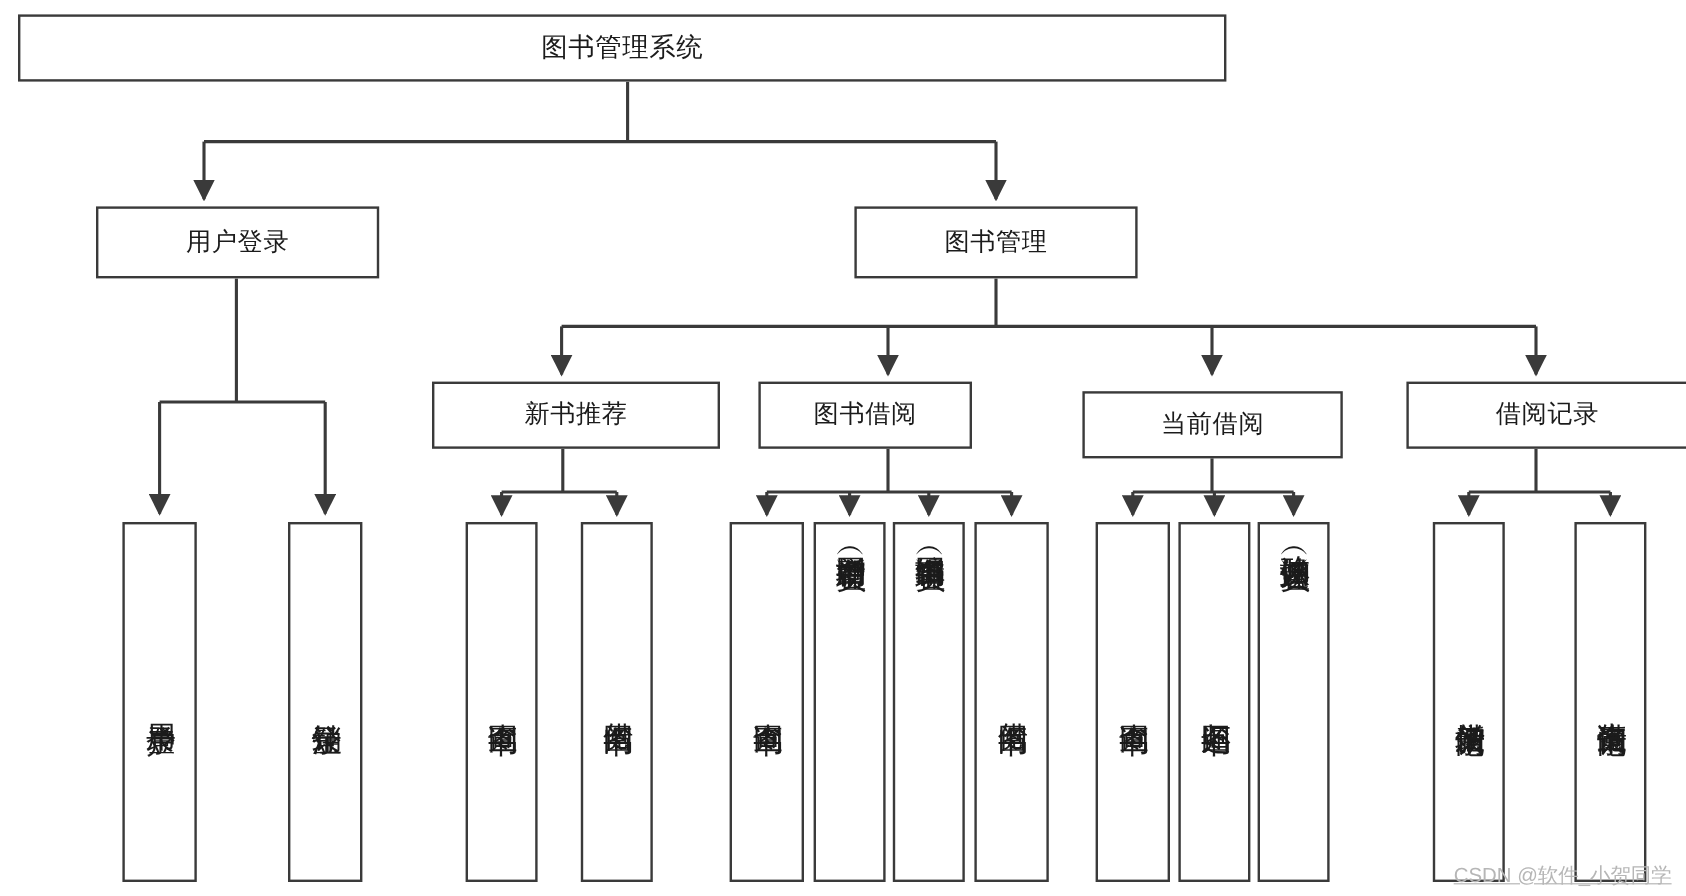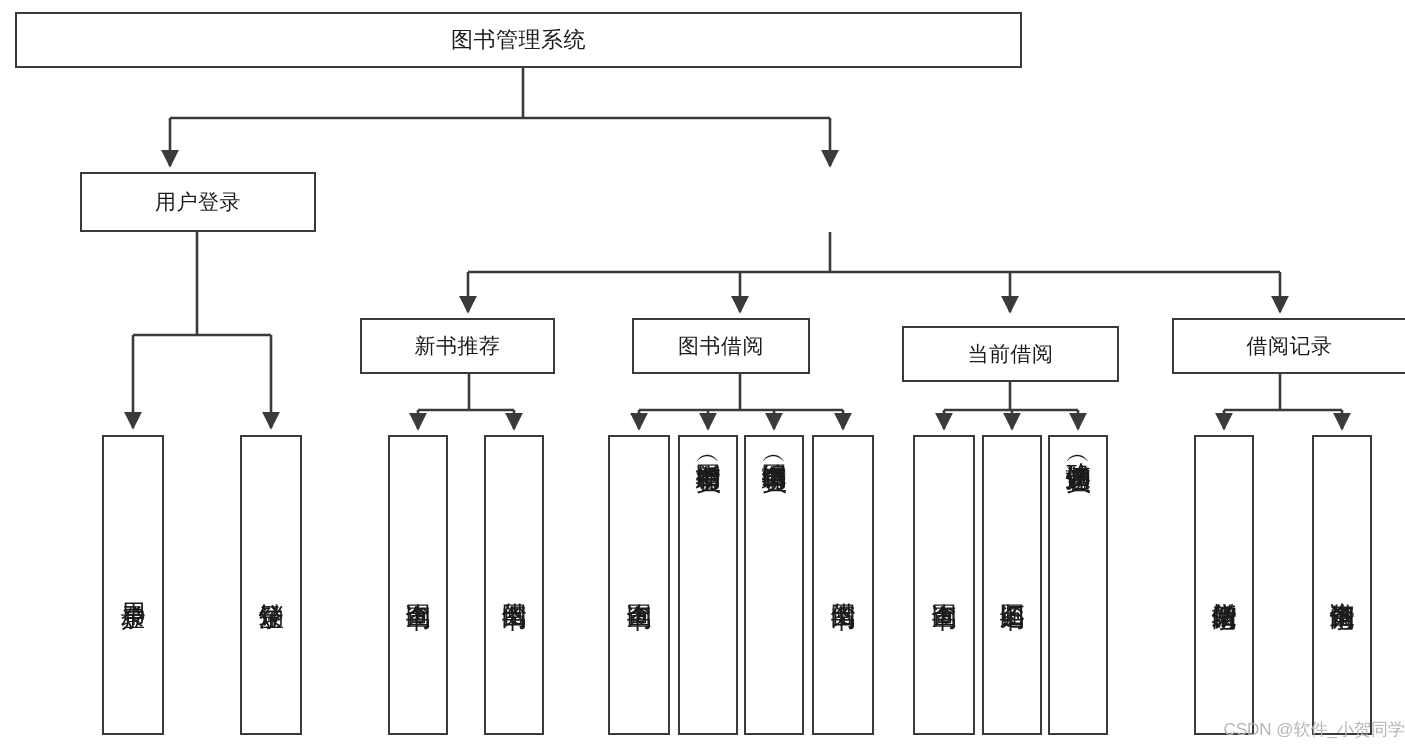--- a/index.html
+++ b/index.html
@@ -56,26 +56,27 @@
     letter-spacing: 1px;
     white-space: nowrap;
     color: #1b1b1b;
   }
   .node-box.vert.centered {
     align-items: center;
     padding-top: 0;
   }
   #watermark {
     position: absolute;
-    right: 0;
+    right: 12px;
     bottom: 6px;
     font-size: 17px;
     color: #b6b6b6;
     white-space: nowrap;
     pointer-events: none;
+    text-decoration: underline;
   }
 </style>
 </head>
 <body>
 
 <div id="stage">
 
   <svg id="diagram-svg" viewBox="0 0 1405 747" xmlns="http://www.w3.org/2000/svg">
     <defs>
       <marker id="arrow" viewBox="0 0 10 10" refX="9" refY="5" markerWidth="7" markerHeight="7" orient="auto-start-reverse">
@@ -141,22 +142,25 @@
     </g>
   </svg>
 
   <div class="node-box horiz root" style="left:15px; top:12px; width:1007px; height:56px;">
     <span>图书管理系统</span>
   </div>
 
   <div class="node-box horiz" style="left:80px; top:172px; width:236px; height:60px;">
     <span>用户登录</span>
   </div>
-
-  <div class="node-box horiz" style="left:360px; top:318px; width:195px; height:56px;">
+  <div class="node-box horiz" style="left:712px; top:172px; width:236px; height:60px;">
+    <span>图书管理</span>
+  </div>
+
+  <div class="node-box horiz" style="left:360px; top:318px; width:240px; height:56px;">
     <span>新书推荐</span>
   </div>
   <div class="node-box horiz" style="left:632px; top:318px; width:178px; height:56px;">
     <span>图书借阅</span>
   </div>
   <div class="node-box horiz" style="left:902px; top:326px; width:217px; height:56px;">
     <span>当前借阅</span>
   </div>
   <div class="node-box horiz" style="left:1172px; top:318px; width:235px; height:56px;">
     <span>借阅记录</span>

